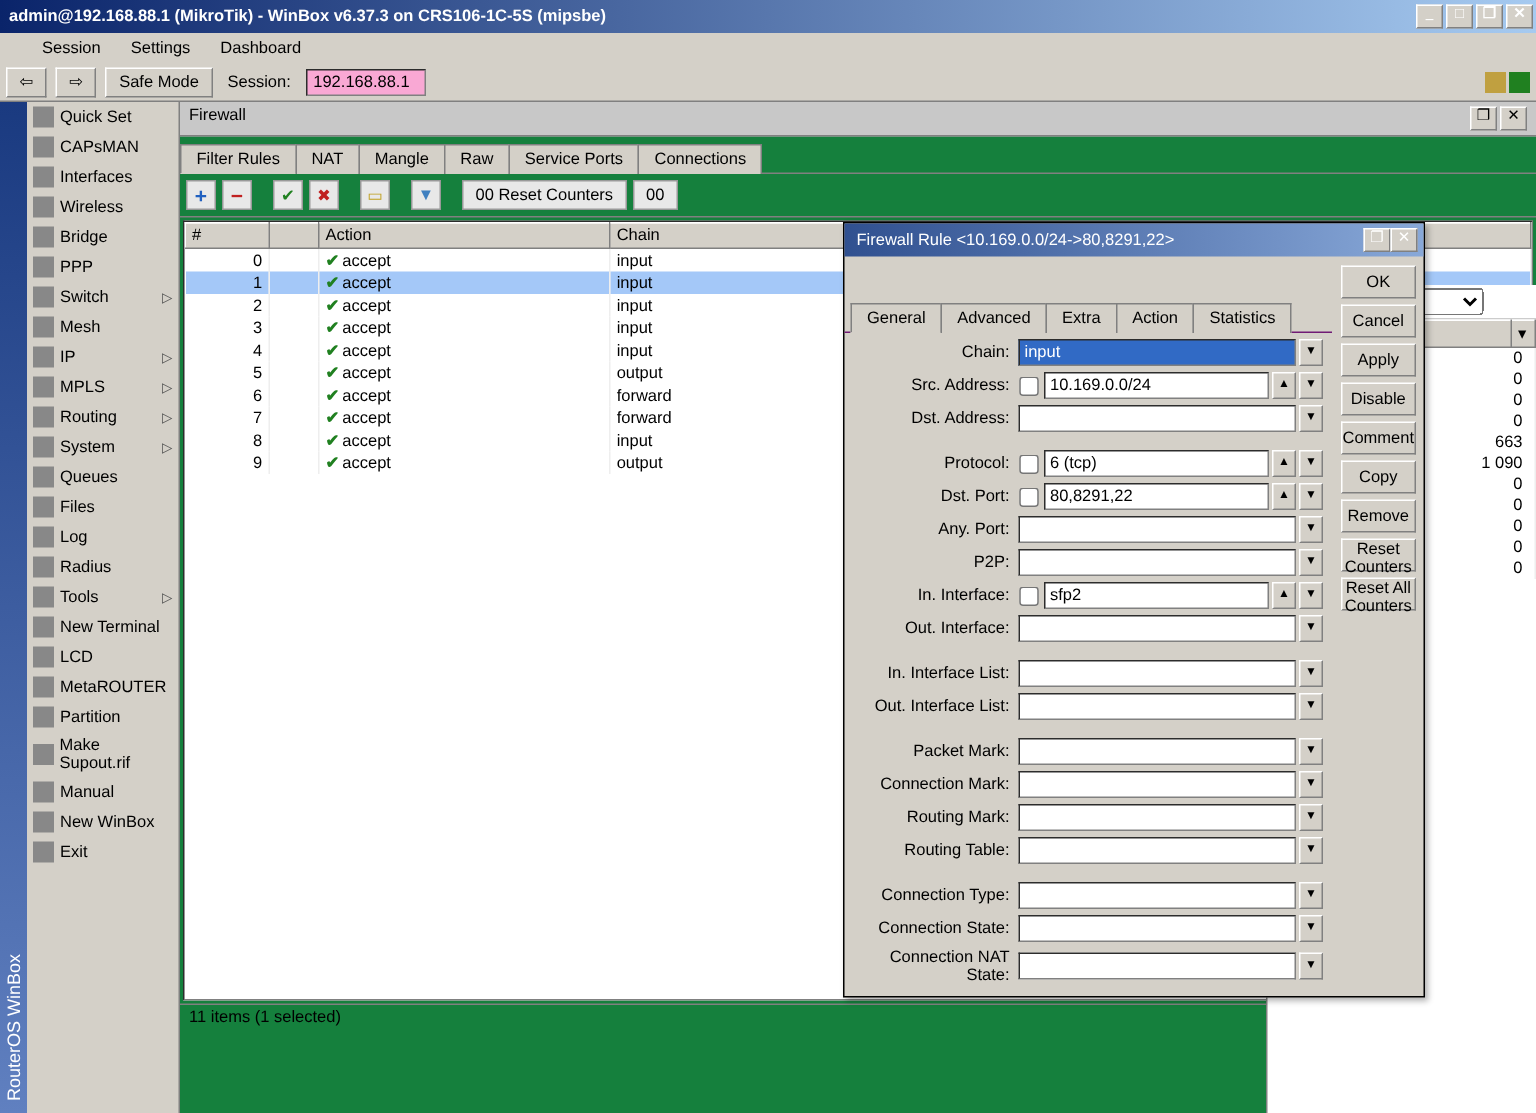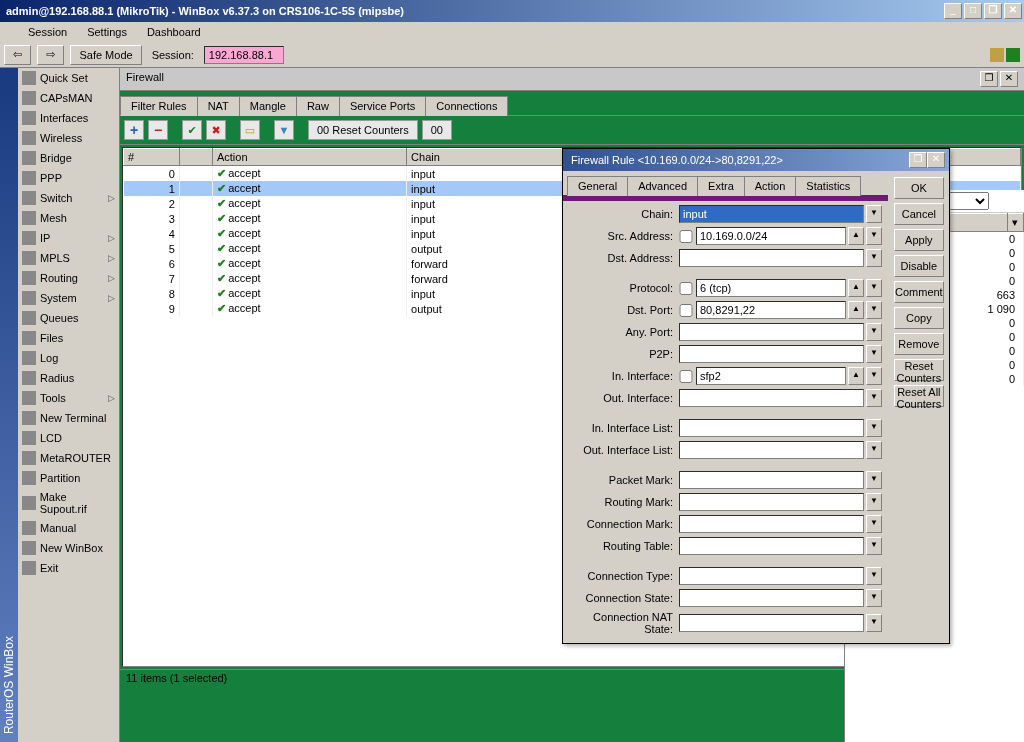--- a/index.html
+++ b/index.html
@@ -63,21 +63,21 @@
 .statusbar { padding: 2px 6px; border-top: 1px solid #808080; }
 
 
 .dialog { position: absolute; left: 442px; top: 80px; width: 388px; background: #d4d0c8; border: 1px solid #000; box-shadow: 2px 2px 4px rgba(0,0,0,0.3); z-index: 10; }
 .dlg-title { background: linear-gradient(to right, #305090, #88a8d8); color: #fff; padding: 3px 4px 3px 8px; display: flex; align-items: center; }
 .dlg-title .title { flex: 1; }
 .dlg-body { display: flex; }
 .dlg-form { flex: 1; padding: 4px 6px; }
 .dlg-btns { width: 106px; padding: 6px; display: flex; flex-direction: column; gap: 4px; }
 .dlg-btns button { height: 22px; border: 1px solid #808080; border-top-color: #fff; border-left-color: #fff; background: #d4d0c8; cursor: pointer; }
-.dlg-tabs { display: flex; border-bottom: 6px solid #701a75; padding: 4px 4px 0 4px; }
+.dlg-tabs { display: flex; border-bottom: 1px solid #701a75; padding: 4px 4px 0 4px; margin-top: 26px; }
 .field { display: flex; align-items: center; margin-bottom: 4px; }
 .field label { width: 110px; text-align: right; padding-right: 6px; }
 .field input[type=text] { flex: 1; height: 18px; border: 1px inset #808080; padding: 0 3px; background: #fff; }
 .field input[type=text].sel { background: #316ac5; color: #fff; }
 .field .cb { width: 14px; margin-right: 3px; }
 .field .dd { width: 16px; height: 18px; border: 1px solid #808080; border-top-color:#fff; border-left-color:#fff; background: #d4d0c8; text-align: center; line-height: 14px; cursor: pointer; margin-left: 2px; font-size:8px; }
 .field .dd.up::before{content:"▲";}
 .field .dd::before{content:"▼";}
 .sep { height: 8px; }
 
@@ -501,26 +501,26 @@
                 <input type="text" value="" class="" style="">
                 <div class="dd"></div>
               </div>
               <div class="sep"></div>
               <div class="field">
                 <label>Packet Mark:</label>
                 <input type="text" value="" class="" style="">
                 <div class="dd"></div>
               </div>
               <div class="field">
+                <label>Connection Mark:</label>
+                <input type="text" value="" class="" style="">
+                <div class="dd"></div>
+              </div>
+              <div class="field">
                 <label>Routing Mark:</label>
-                <input type="text" value="" class="" style="">
-                <div class="dd"></div>
-              </div>
-              <div class="field">
-                <label>Connection Mark:</label>
                 <input type="text" value="" class="" style="">
                 <div class="dd"></div>
               </div>
               <div class="field">
                 <label>Routing Table:</label>
                 <input type="text" value="" class="" style="">
                 <div class="dd"></div>
               </div>
               <div class="sep"></div>
               <div class="field">

